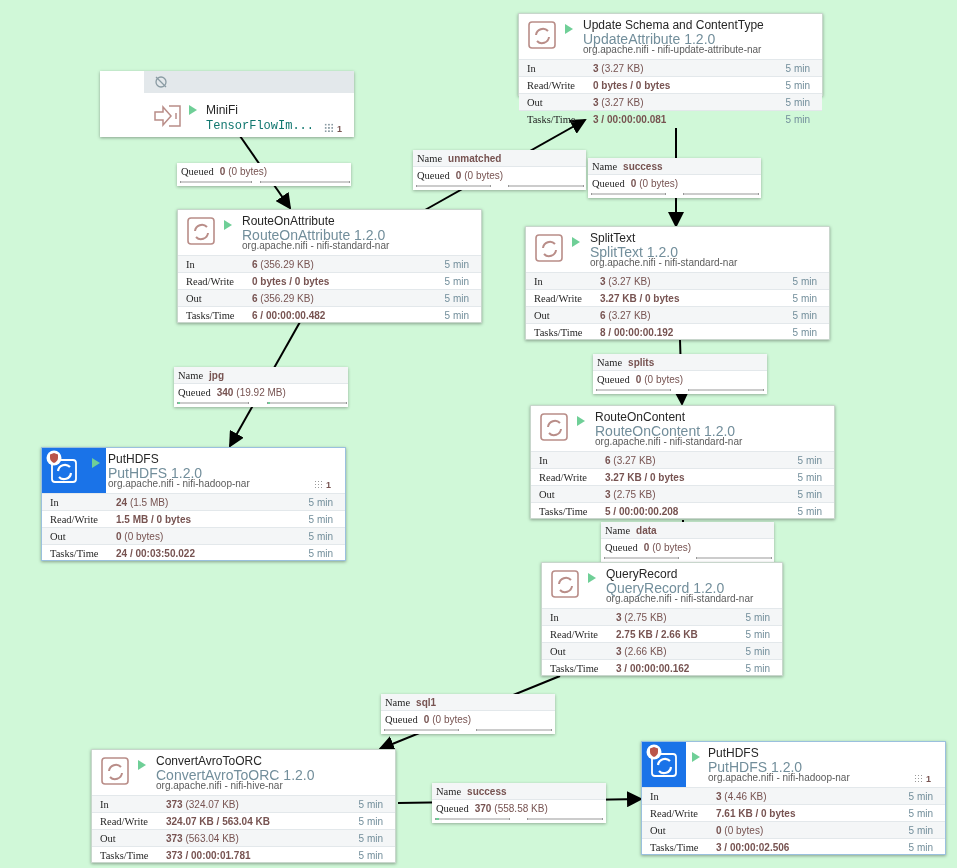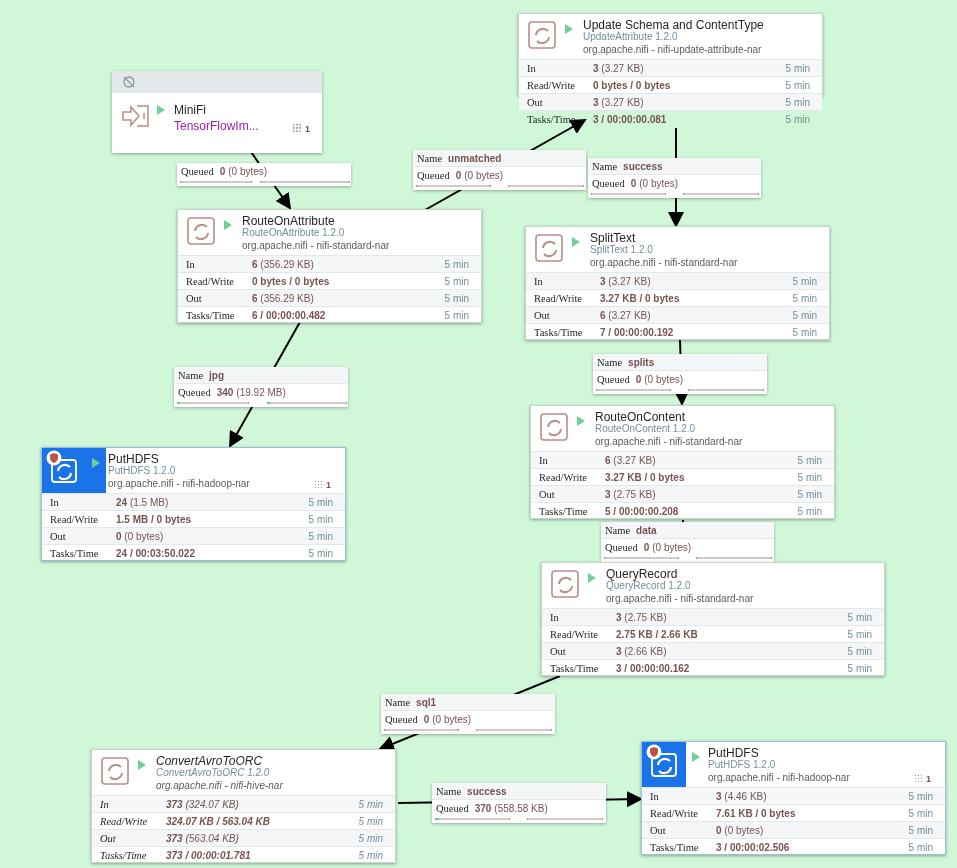--- a/index.html
+++ b/index.html
@@ -19,21 +19,21 @@
   .proc .icon-box {
     position:absolute; left:8px; top:6px; width:32px; height:32px;
   }
   .proc .icon-box.blue { left:0; top:0; width:64px; height:45px; background:#1a73e8; }
   .proc .run {
     position:absolute; left:46px; top:10px; width:0; height:0;
     border-top:5px solid transparent; border-bottom:5px solid transparent;
     border-left:8px solid #6fcf97;
   }
   .proc .name { position:absolute; left:64px; top:4px; font-size:12px; color:#262626; white-space:nowrap; }
-  .proc .type { position:absolute; left:64px; top:17px; font-size:10px; color:#728e9b; white-space:nowrap; }
+  .proc .type { position:absolute; left:64px; top:17px; font-size:14px; color:#728e9b; white-space:nowrap; }
   .proc .bundle { position:absolute; left:64px; top:30px; font-size:10px; color:#5b5b5b; white-space:nowrap; }
   .proc .badge { position:absolute; right:14px; bottom:3px; font-size:9px; color:#775351; font-weight:bold; }
   .proc .badge .grid { display:inline-block; width:9px; height:9px; margin-right:3px; vertical-align:-1px;
     background: radial-gradient(circle, #999 35%, transparent 40%) 0 0/3px 3px; }
   .row { height:16px; display:flex; align-items:center; font-size:10px; border-top:1px solid #e3e8eb; }
   .row:nth-child(odd) { background:#f4f6f7; }
   .row .lbl { width:66px; padding-left:8px; font-family:"Liberation Serif", serif; font-size:10.5px; color:#262626; }
   .row .val { flex:1; color:#775351; }
   .row .val b { font-weight:bold; }
   .row .tm { padding-right:12px; color:#728e9b; }
@@ -66,36 +66,36 @@
   <line x1="240" y1="136" x2="290" y2="208" stroke="#000" stroke-width="2" marker-end="url(#ah)"></line>
   <line x1="425" y1="210" x2="585" y2="120" stroke="#000" stroke-width="2" marker-end="url(#ah)"></line>
   <line x1="676" y1="128" x2="676" y2="226" stroke="#000" stroke-width="2" marker-end="url(#ah)"></line>
   <line x1="300" y1="322" x2="230" y2="446" stroke="#000" stroke-width="2" marker-end="url(#ah)"></line>
   <line x1="680" y1="340" x2="682" y2="404" stroke="#000" stroke-width="2" marker-end="url(#ah)"></line>
   <line x1="683" y1="520" x2="683" y2="561" stroke="#000" stroke-width="2" marker-end="url(#ah)"></line>
   <line x1="560" y1="676" x2="380" y2="749" stroke="#000" stroke-width="2" marker-end="url(#ah)"></line>
   <line x1="398" y1="803" x2="641" y2="799" stroke="#000" stroke-width="2" marker-end="url(#ah)"></line>
 </svg>
 
-<div class="rpg" style="left:112px;top:71px;width:210px;height:82px;">
+<div class="rpg" style="left:100px;top:71px;width:210px;height:66px;padding-left:44px;">
   <div class="top">
     <svg style="position:absolute;left:10px;top:4px" width="14" height="14" viewBox="0 0 14 14">
       <circle cx="7" cy="7" r="5" fill="none" stroke="#8a9ba3" stroke-width="1.3"></circle>
       <line x1="2" y1="2" x2="12" y2="12" stroke="#8a9ba3" stroke-width="1.3"></line>
     </svg>
   </div>
   <div class="body">
     <svg style="position:absolute;left:9px;top:11px" width="30" height="24" viewBox="0 0 30 24">
       <path d="M2 8 H10 V3 L18 12 L10 21 V16 H2 Z" fill="none" stroke="#b98d88" stroke-width="1.5"></path>
       <path d="M16 2 H27 V22 H16" fill="none" stroke="#b98d88" stroke-width="1.5"></path>
       <line x1="23" y1="9" x2="23" y2="15" stroke="#b98d88" stroke-width="1.5"></line>
     </svg>
     <div style="position:absolute;left:45px;top:12px;width:0;height:0;border-top:5px solid transparent;border-bottom:5px solid transparent;border-left:8px solid #6fcf97;"></div>
     <div style="position:absolute;left:62px;top:10px;font-size:12px;color:#262626;">MiniFi</div>
-    <div style="position:absolute;left:62px;top:26px;font-size:12px;color:#a21caf;">TensorFlowIm...</div>
+    <div style="position:absolute;left:62px;top:26px;font-size:12px;color:#0f766e;font-family:Liberation Mono, monospace;">TensorFlowIm...</div>
     <div style="position:absolute;right:12px;top:30px;font-size:9px;color:#775351;font-weight:bold;">
       <span style="display:inline-block;width:10px;height:10px;margin-right:3px;vertical-align:-1px;background:radial-gradient(circle,#8a9ba3 40%,transparent 45%) 0 0/3.3px 3.3px;"></span><span>1</span>
     </div>
   </div>
 </div>
 
 <div class="conn" style="left:177px;top:163px;width:174px;">
   <div class="crow">
     <span class="k">Queued</span>
     <span class="v">0</span>
@@ -234,21 +234,21 @@
         <span class="val"><b>3.27 KB / 0 bytes</b></span>
         <span class="tm">5 min</span>
       </div>
     <div class="row">
         <span class="lbl">Out</span>
         <span class="val"><b>6</b> <span>(3.27 KB)</span></span>
         <span class="tm">5 min</span>
       </div>
     <div class="row">
         <span class="lbl">Tasks/Time</span>
-        <span class="val"><b>7 / 00:00:00.192</b></span>
+        <span class="val"><b>8 / 00:00:00.192</b></span>
         <span class="tm">5 min</span>
       </div>
   </div>
 </div>
 
 <div class="conn" style="left:174px;top:367px;width:174px;">
   <div class="crow name-row">
       <span class="k">Name</span>
       <span class="v">jpg</span>
     </div>
@@ -369,21 +369,21 @@
       <span class="k">Queued</span>
       <span class="v">0</span>
       <span class="v2">(0 bytes)</span>
     </div>
   <div class="bars">
       <span style="left:0;width:73px"></span>
       <span style="left:92px;width:74px"></span>
     </div>
 </div>
 
-<div class="proc" style="left:541px;top:562px;width:344px;height:114px;">
+<div class="proc" style="left:541px;top:562px;width:242px;height:114px;">
   <div class="head">
     <svg class="icon-box" viewBox="0 0 32 32">
         <rect x="2" y="2" width="26" height="26" rx="3" fill="none" stroke="#b98d88" stroke-width="1.6"></rect>
         <path d="M9 15 a7 7 0 0 1 12 -4" fill="none" stroke="#b98d88" stroke-width="2"></path>
         <path d="M22 17 a7 7 0 0 1 -12 4" fill="none" stroke="#b98d88" stroke-width="2"></path>
       </svg>
     <div class="run"></div>
     <div class="name">QueryRecord</div>
     <div class="type">QueryRecord 1.2.0</div>
     <div class="bundle">org.apache.nifi - nifi-standard-nar</div>
@@ -421,21 +421,21 @@
       <span class="k">Queued</span>
       <span class="v">0</span>
       <span class="v2">(0 bytes)</span>
     </div>
   <div class="bars">
       <span style="left:0;width:73px"></span>
       <span style="left:92px;width:74px"></span>
     </div>
 </div>
 
-<div class="proc" style="left:91px;top:749px;width:305px;height:114px;font-style:italic;">
+<div class="proc" style="left:91px;top:749px;width:305px;height:114px;">
   <div class="head">
     <svg class="icon-box" viewBox="0 0 32 32">
         <rect x="2" y="2" width="26" height="26" rx="3" fill="none" stroke="#b98d88" stroke-width="1.6"></rect>
         <path d="M9 15 a7 7 0 0 1 12 -4" fill="none" stroke="#b98d88" stroke-width="2"></path>
         <path d="M22 17 a7 7 0 0 1 -12 4" fill="none" stroke="#b98d88" stroke-width="2"></path>
       </svg>
     <div class="run"></div>
     <div class="name">ConvertAvroToORC</div>
     <div class="type">ConvertAvroToORC 1.2.0</div>
     <div class="bundle">org.apache.nifi - nifi-hive-nar</div>

